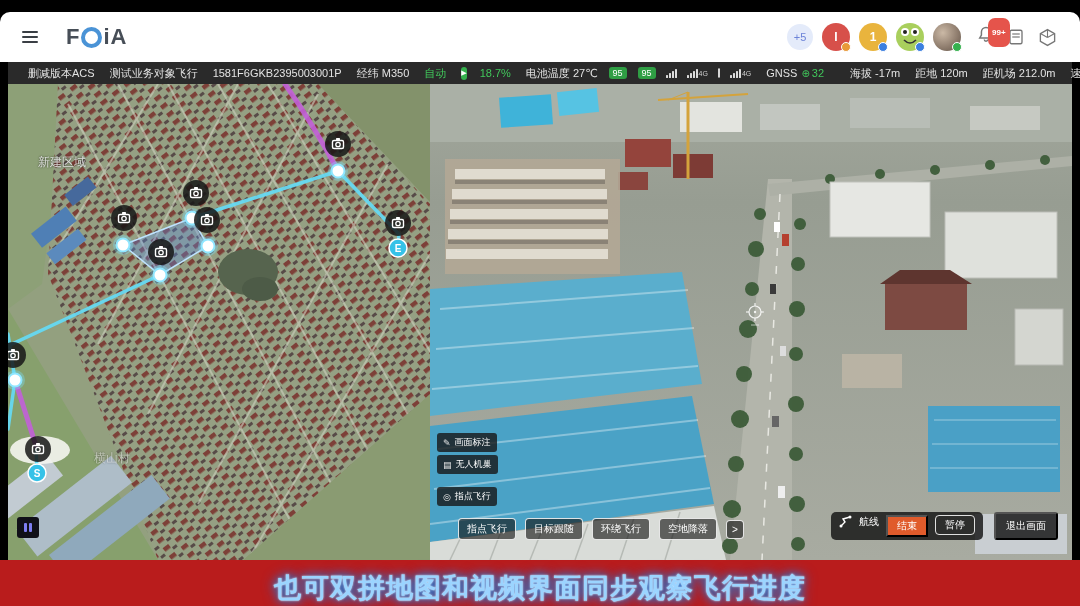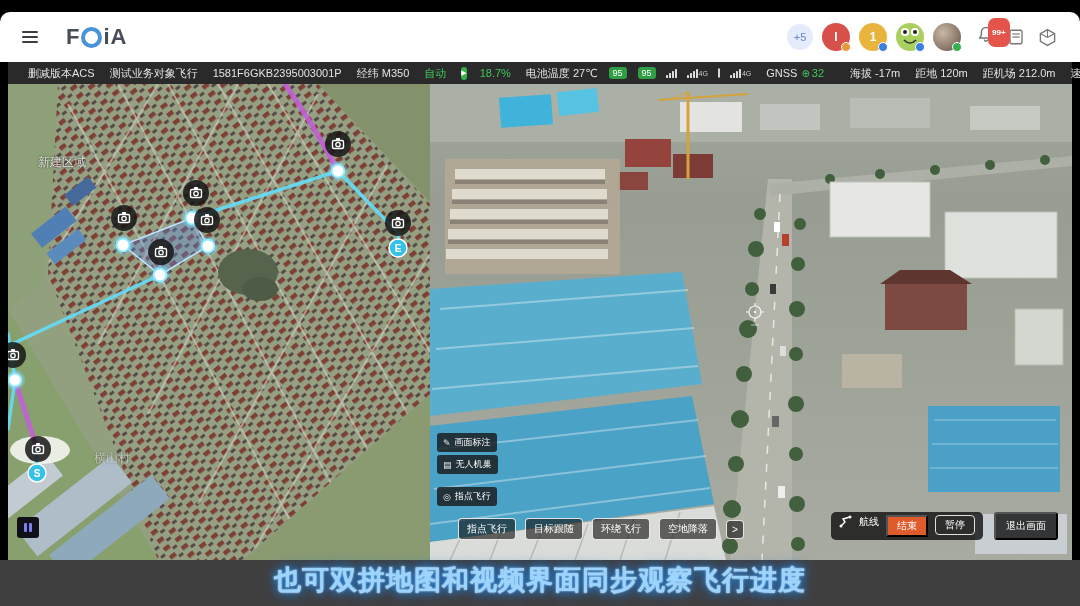--- a/index.html
+++ b/index.html
@@ -64,22 +64,22 @@
             font-size:10px;border-radius:4px;padding:3px 5px;}
   .ctrl-row{position:absolute;right:14px;bottom:20px;display:flex;gap:11px;align-items:center;}
   .ctrl-group{background:rgba(15,15,15,.8);border-radius:5px;display:flex;align-items:flex-start;
               gap:7px;padding:3px 8px;color:#fff;font-size:10px;}
   .btn-orange{background:#e05b2b;color:#fff;border-radius:0;padding:2px 9px;font-size:10px;}
   .btn-line{border:1px solid rgba(255,255,255,.85);color:#fff;border-radius:4px;
             padding:2px 9px;font-size:10px;background:transparent;}
   .btn-dark{background:rgba(15,15,15,.8);color:#fff;border-radius:3px;padding:5px 10px;font-size:10px;}
   .reticle{position:absolute;left:311px;top:217px;width:28px;height:28px;opacity:.85;}
   
-  .subtitle-bar{position:absolute;left:0;top:560px;width:1080px;height:46px;background:#404040;
-                display:flex;align-items:flex-start;justify-content:center;}
+  .subtitle-bar{position:absolute;left:0;top:560px;width:1080px;height:46px;background:#b91c1c;
+                display:flex;align-items:flex-end;justify-content:center;}
   .subtitle{margin-top:2px;font-size:27px;font-weight:bold;color:#9bd4ff;letter-spacing:1px;
             text-shadow:0 0 2px #e8f6ff,0 0 8px #1d7fe0,0 0 14px #1d7fe0;}
 </style>
 </head>
 <body>
 
 <div id="app">
 
   <div class="header">
     <div class="hamburger">

